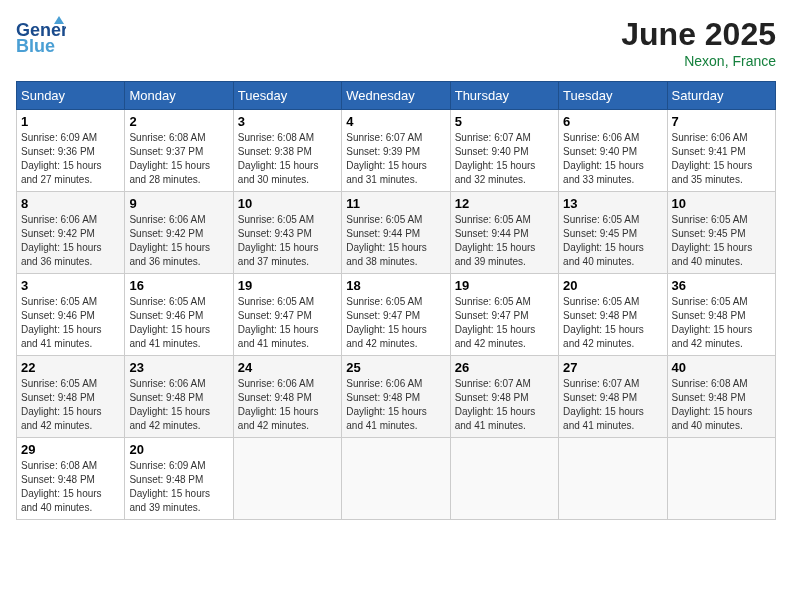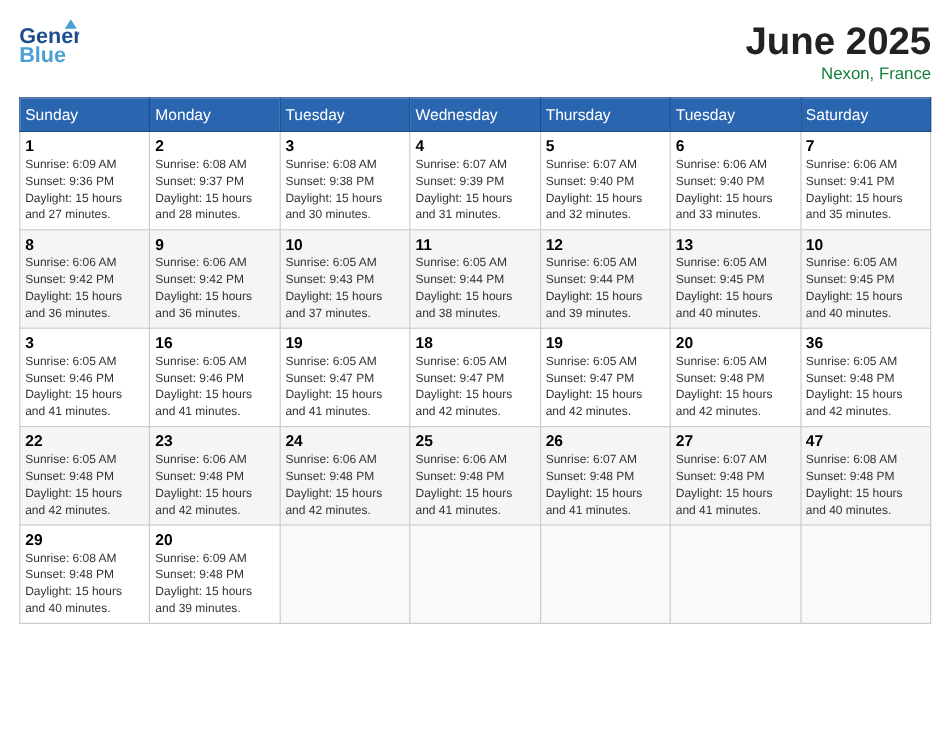--- a/index.html
+++ b/index.html
@@ -218,21 +218,21 @@
       </td>
         <td>
         <span class="day-num">26</span>
         <span class="day-info">Sunrise: 6:07 AM<br>Sunset: 9:48 PM<br>Daylight: 15 hours and 41 minutes.</span>
       </td>
         <td>
         <span class="day-num">27</span>
         <span class="day-info">Sunrise: 6:07 AM<br>Sunset: 9:48 PM<br>Daylight: 15 hours and 41 minutes.</span>
       </td>
         <td>
-        <span class="day-num">47</span>
+        <span class="day-num">40</span>
         <span class="day-info">Sunrise: 6:08 AM<br>Sunset: 9:48 PM<br>Daylight: 15 hours and 40 minutes.</span>
       </td>
       </tr>
       <tr>
         <td>
         <span class="day-num">29</span>
         <span class="day-info">Sunrise: 6:08 AM<br>Sunset: 9:48 PM<br>Daylight: 15 hours and 40 minutes.</span>
       </td>
         <td>
         <span class="day-num">20</span>

